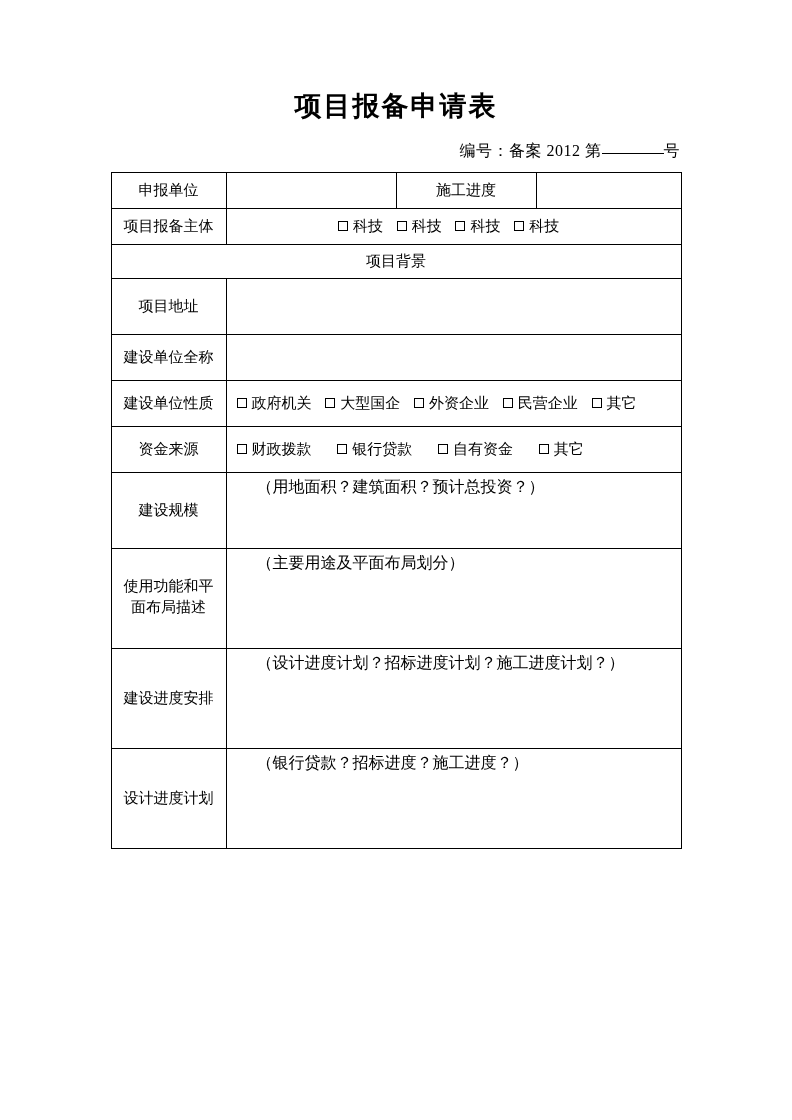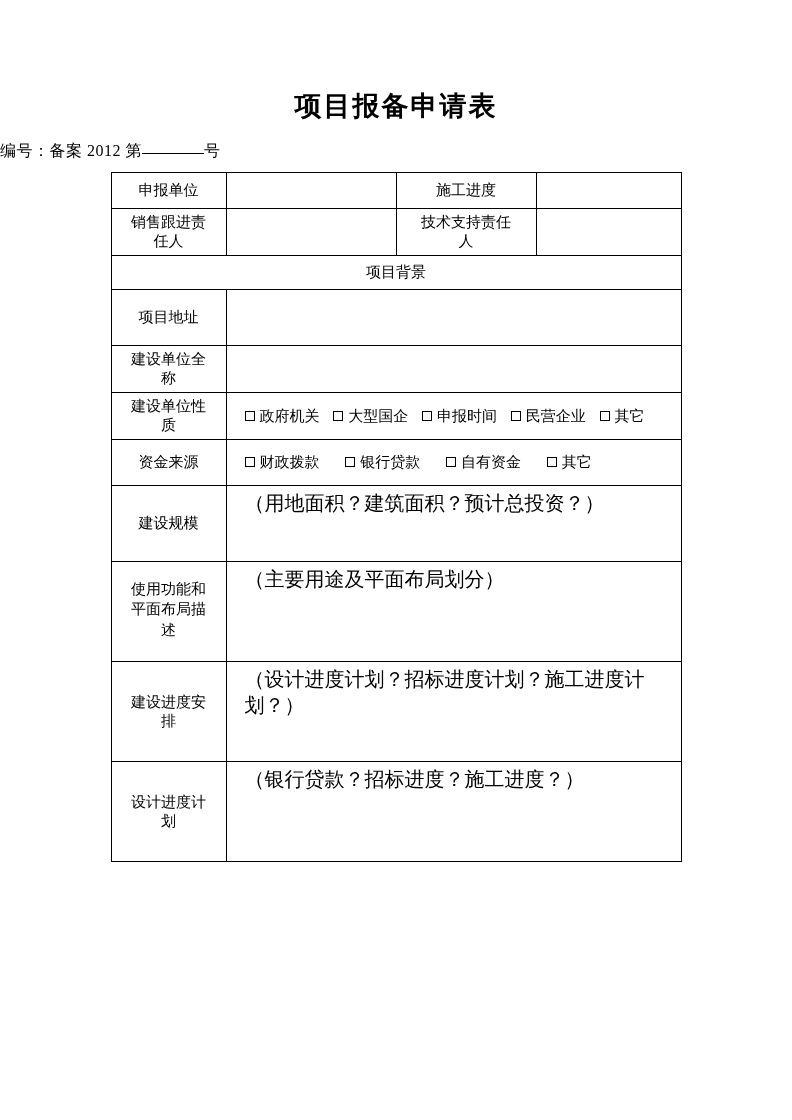--- a/index.html
+++ b/index.html
@@ -23,42 +23,42 @@
   .doc-title {
     text-align: center;
     font-size: 27px;
     font-weight: bold;
     letter-spacing: 2px;
     margin: 0;
     padding-top: 88px;
     font-family: "Liberation Serif", "DejaVu Serif", serif;
   }
   .code-line {
-    text-align: left;
+    text-align: right;
     font-size: 16px;
     padding-right: 112px;
     padding-top: 17px;
     letter-spacing: 0.5px;
   }
   .code-line .blank {
     display: inline-block;
     border-bottom: 1px solid #000;
     width: 62px;
     vertical-align: 2px;
   }
   table.form {
     border-collapse: collapse;
     margin: 10px auto 0 auto;
     width: 570px;
     table-layout: fixed;
   }
   table.form td {
     border: 1px solid #000000;
     font-size: 15px;
-    padding: 4px 18px;
+    padding: 4px 10px;
     vertical-align: middle;
   }
   td.label {
     text-align: center;
     width: 115px;
   }
   td.label-wide {
     text-align: center;
     width: 115px;
     line-height: 1.35;
@@ -73,22 +73,23 @@
   .row-h1 { height: 36px; }
   .row-h2 { height: 36px; }
   .row-bg { height: 34px; }
   .row-tall { height: 56px; }
   .row-mid { height: 46px; }
   .cell-top {
     vertical-align: top !important;
     padding-top: 6px;
   }
   .hint {
-    font-size: 20px;
+    font-size: 16px;
     line-height: 1.3;
+    margin-left: 20px;
   }
   .cb {
     display: inline-block;
     width: 10px;
     height: 10px;
     border: 1px solid #000;
     margin-right: 5px;
     vertical-align: 0px;
     box-sizing: border-box;
   }
@@ -127,27 +128,30 @@
     </colgroup>
 
     <tbody>
         <tr class="row-h1">
       <td class="label">申报单位</td>
       <td class="value"></td>
       <td class="center">施工进度</td>
       <td class="value"></td>
     </tr>
 
-
     <tr class="row-h2">
-      <td class="label">销售跟进责任人</td>
-      <td class="value"></td>
-      <td class="center">技术支持责任人</td>
-      <td class="value"></td>
-    </tr>
+      <td class="label">项目报备主体</td>
+      <td class="opts-center opts-tight opts-pad" colspan="3">
+        <span class="opt"><span class="cb"></span><span>科技</span></span>
+        <span class="opt"><span class="cb"></span><span>科技</span></span>
+        <span class="opt"><span class="cb"></span><span>科技</span></span>
+        <span class="opt"><span class="cb"></span><span>科技</span></span>
+      </td>
+    </tr>
+
 
     <tr class="row-bg">
       <td class="section-title" colspan="4">项目背景</td>
     </tr>
 
 
     <tr class="row-tall">
       <td class="label">项目地址</td>
       <td class="value cell-top" colspan="3"></td>
     </tr>
@@ -155,21 +159,21 @@
     <tr class="row-mid">
       <td class="label">建设单位全称</td>
       <td class="value cell-top" colspan="3"></td>
     </tr>
 
     <tr class="row-mid">
       <td class="label">建设单位性质</td>
       <td class="opts-tight opts-pad" colspan="3">
         <span class="opt"><span class="cb"></span><span>政府机关</span></span>
         <span class="opt"><span class="cb"></span><span>大型国企</span></span>
-        <span class="opt"><span class="cb"></span><span>申报时间</span></span>
+        <span class="opt"><span class="cb"></span><span>外资企业</span></span>
         <span class="opt"><span class="cb"></span><span>民营企业</span></span>
         <span class="opt" style="margin-right:0"><span class="cb"></span><span>其它</span></span>
       </td>
     </tr>
 
     <tr class="row-mid">
       <td class="label">资金来源</td>
       <td class="opts-wide opts-pad" colspan="3">
         <span class="opt"><span class="cb"></span><span>财政拨款</span></span>
         <span class="opt"><span class="cb"></span><span>银行贷款</span></span>

